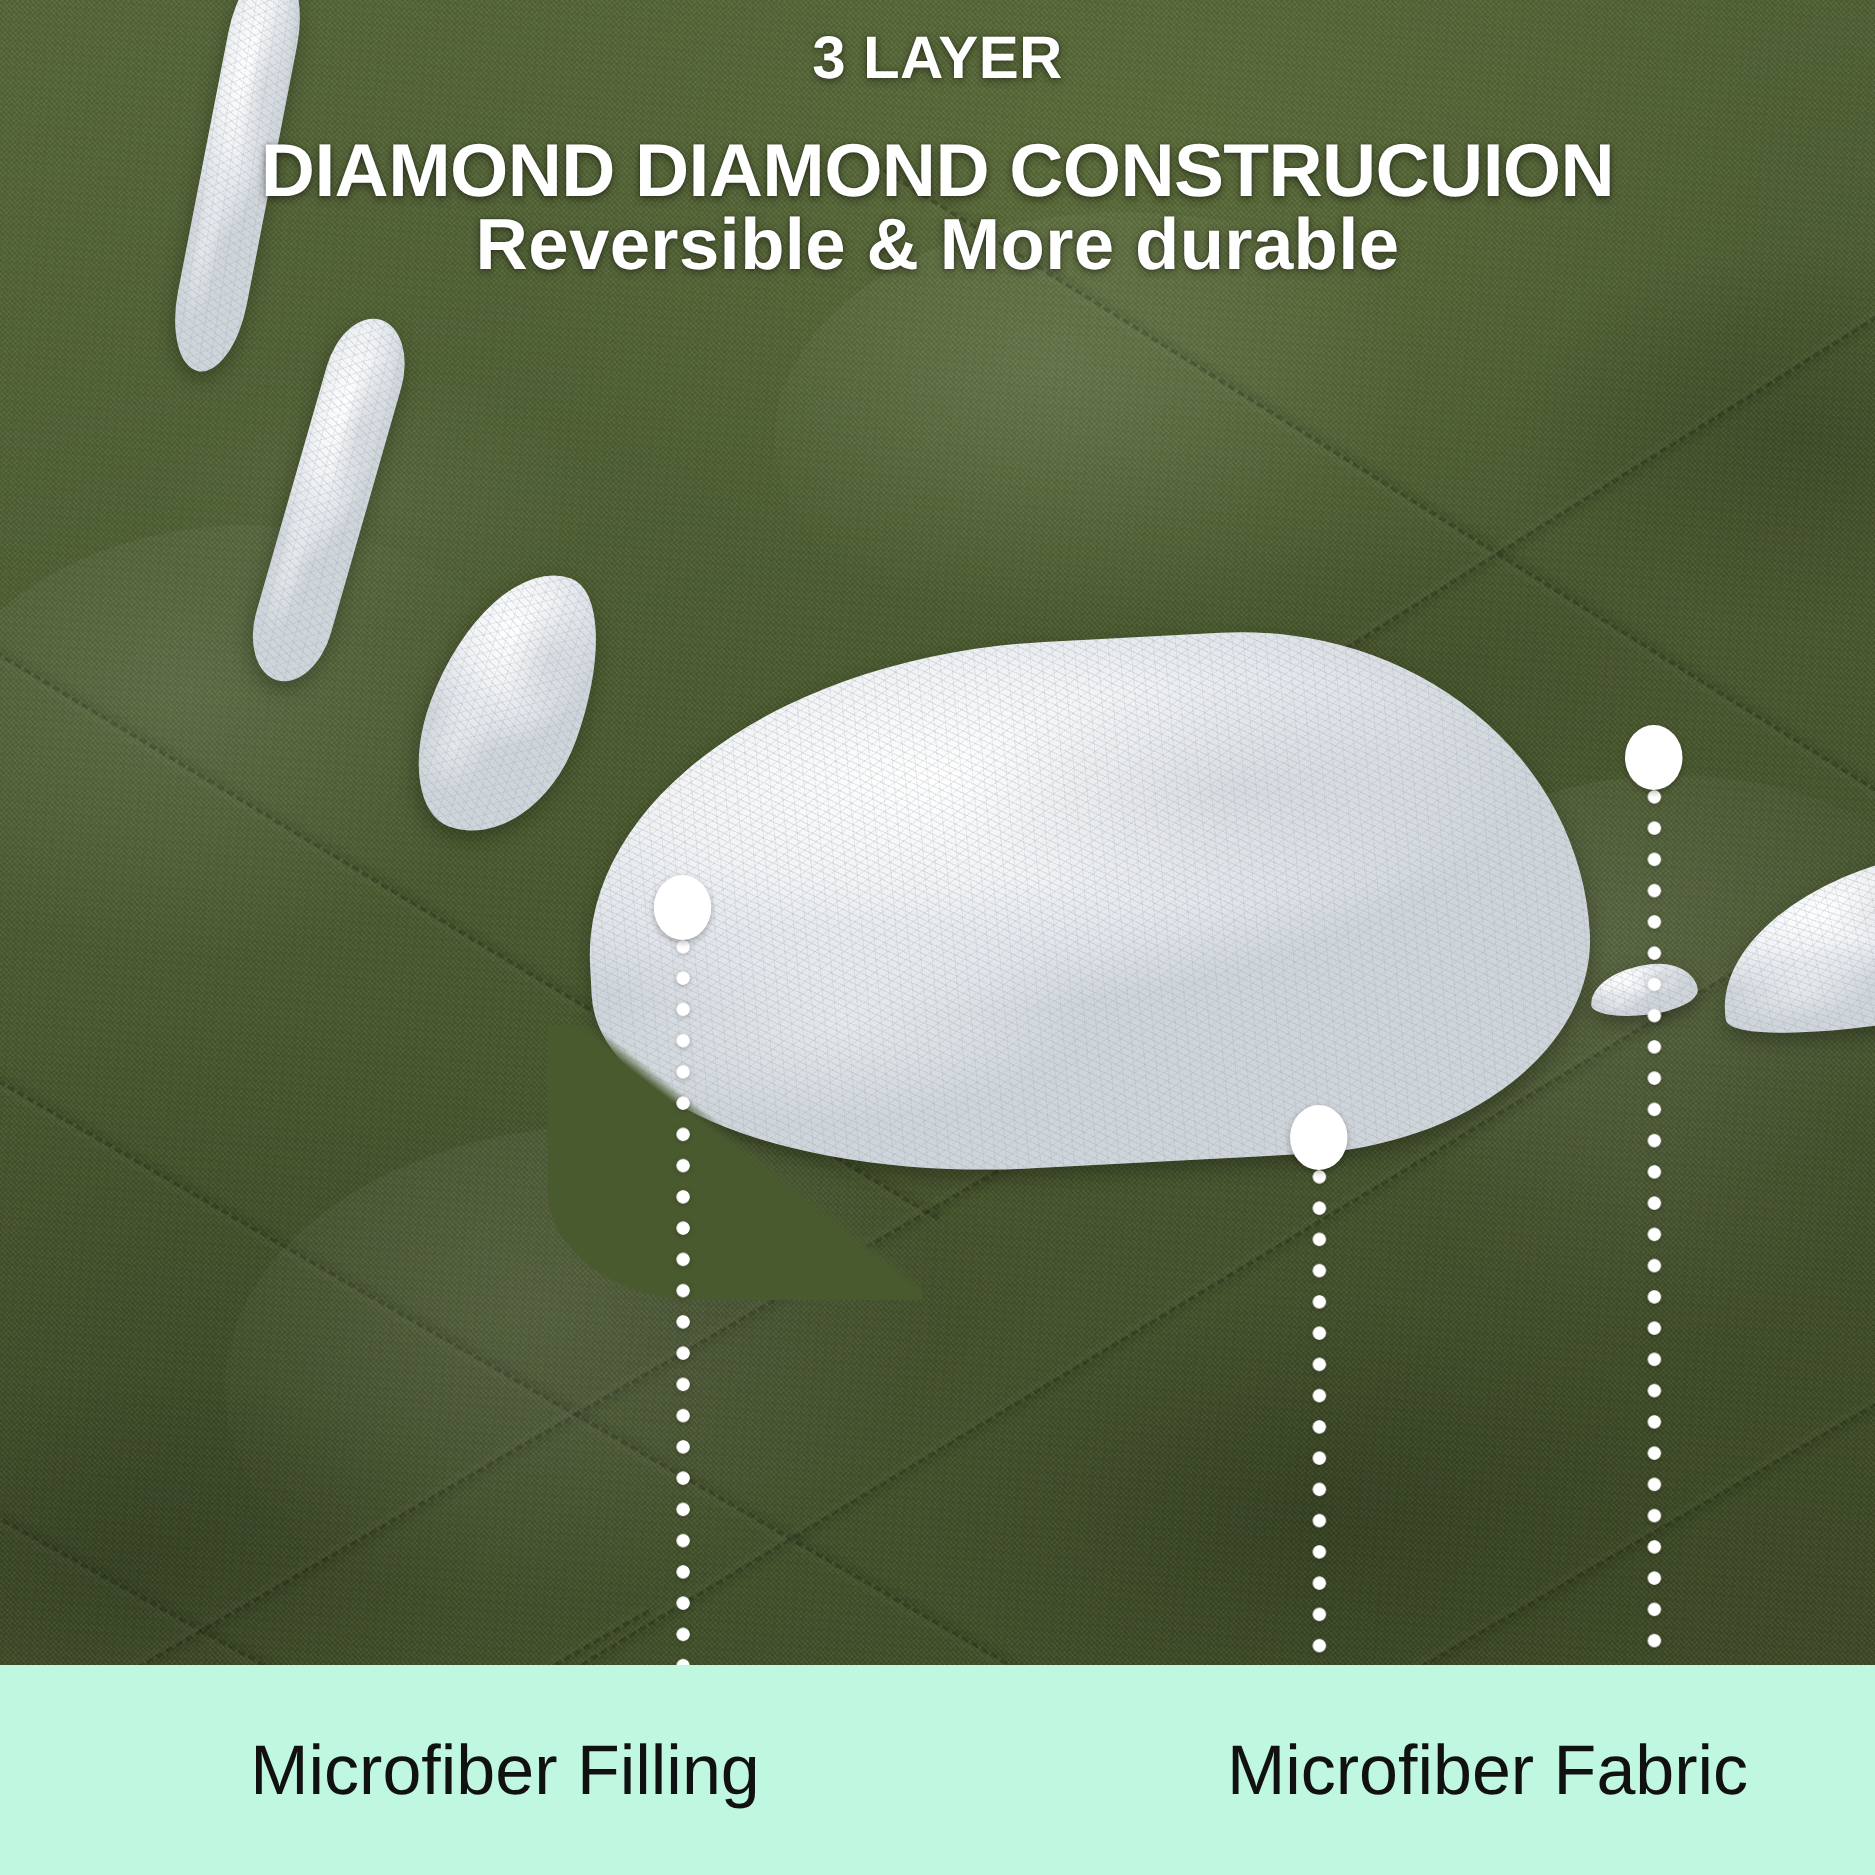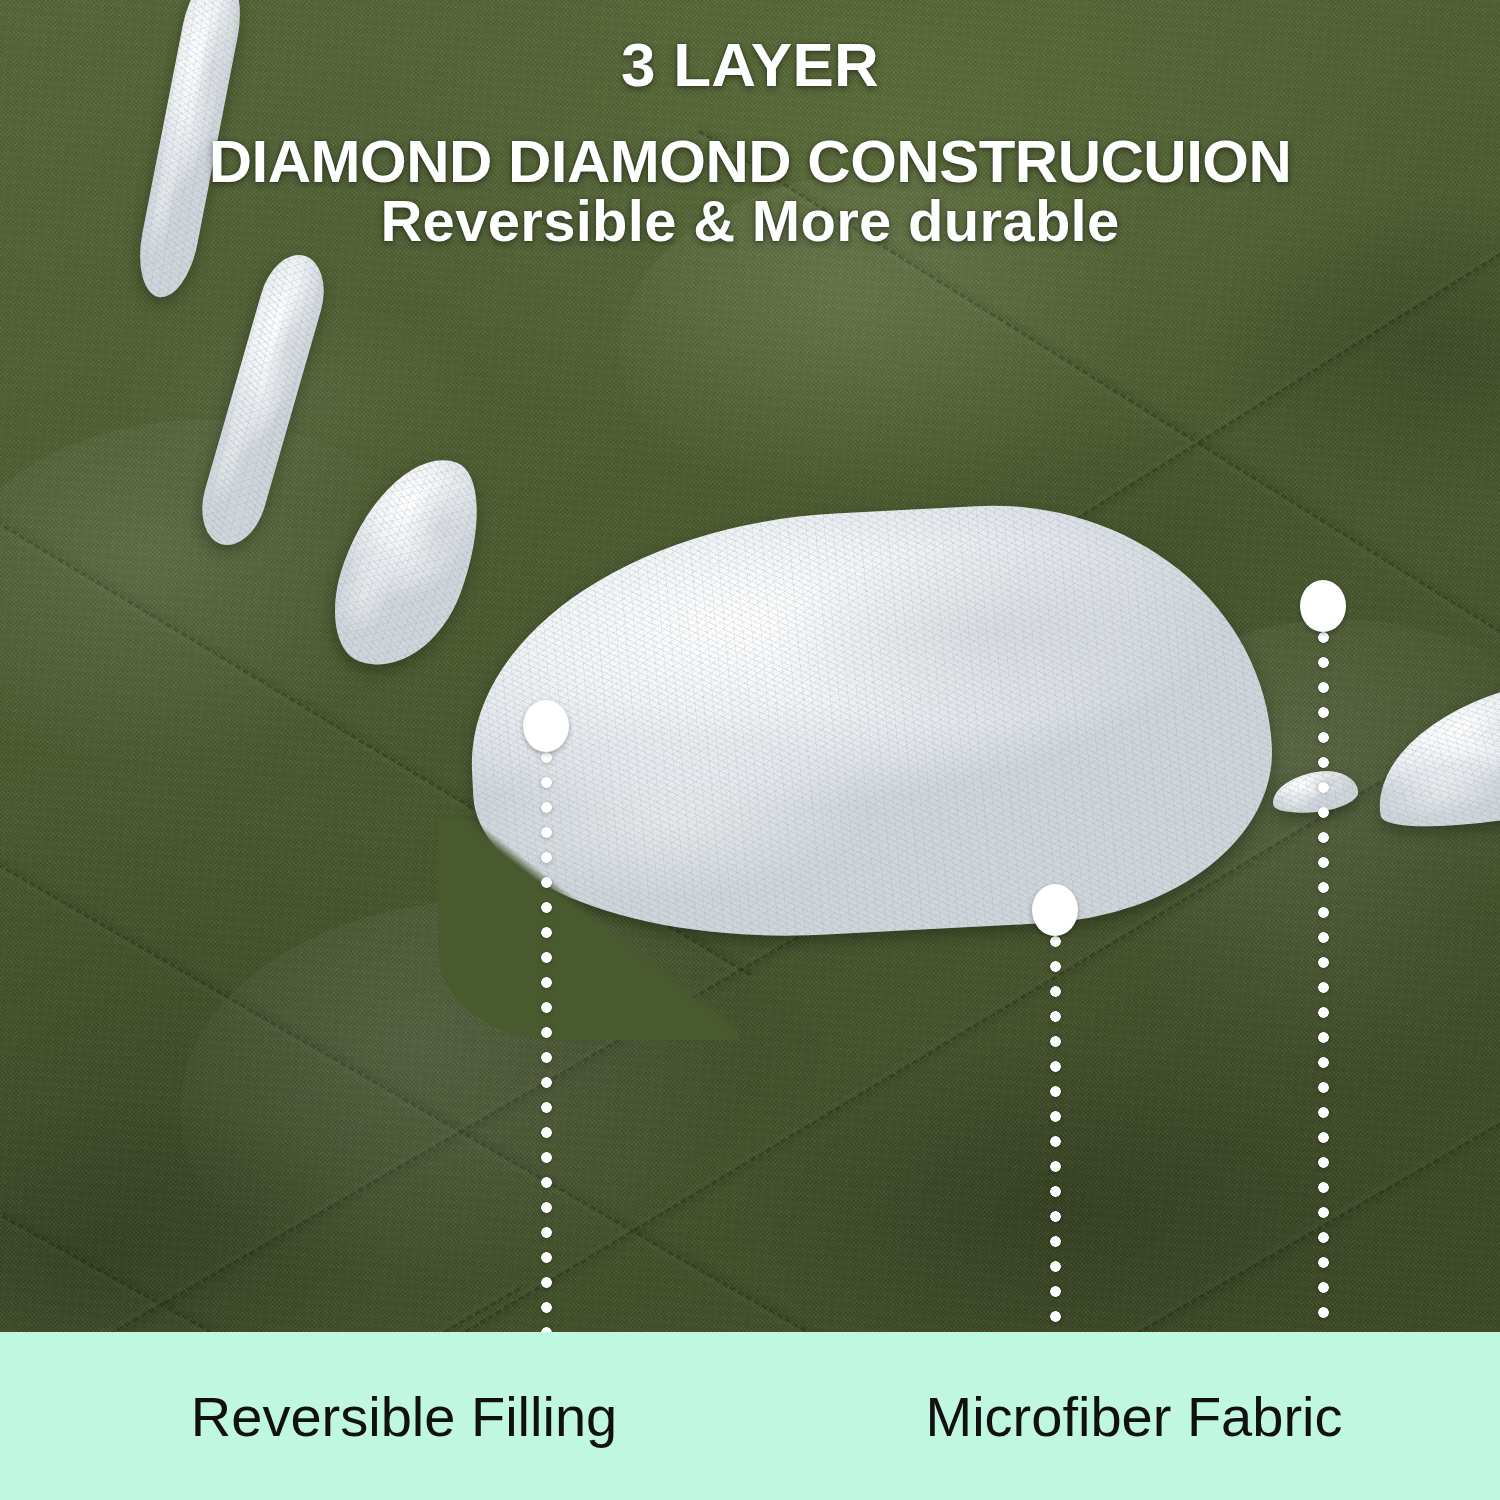--- a/index.html
+++ b/index.html
@@ -86,35 +86,35 @@
     background-size:11px 25px;background-repeat:repeat-y;
     filter:drop-shadow(0 1px 2px rgba(0,0,0,.25));
   }
 
   
   #headings{position:absolute;left:0;top:0;width:1500px;text-align:center;pointer-events:none;}
   .h-line{
     color:#ffffff;font-weight:700;letter-spacing:.3px;line-height:1;
     text-shadow:0 2px 7px rgba(0,0,0,.45), 0 0 2px rgba(0,0,0,.35);
   }
-  #h1{font-size:62px;margin-top:34px;}
+  #h1{font-size:48px;margin-top:23px;}
   #h2{font-size:60px;margin-top:36px;letter-spacing:-.5px;}
   #h3{font-size:58px;font-weight:700;}
 
   
   #legend{
     position:absolute;left:0;top:1332px;width:1500px;height:168px;
     background:#bff7e0;display:flex;align-items:center;
   }
   .legend-item{
     color:#111111;font-size:56px;font-weight:400;white-space:nowrap;
     position:absolute;transform:translate(-50%,-50%);top:50%;
   }
   #legend-0{left:404px;}
-  #legend-1{left:1134px;}
+  #legend-1{left:1190px;}
 </style>
 </head>
 <body>
 
 <div id="stage">
 
   <div id="photo">
     <div class="blotch"></div>
 
     <div class="seam dash" style="left:-320px;top:330px;width:1250px;transform:rotate(31deg);"></div>
@@ -187,17 +187,17 @@
     <div class="dot" style="left:1300px;top:580px;width:46px;height:52px;"></div>
   </div>
 
   <div id="headings">
     <div class="h-line" id="h1">3 LAYER</div>
     <div class="h-line" id="h2">DIAMOND DIAMOND CONSTRUCUION</div>
     <div class="h-line" id="h3">Reversible &amp; More durable</div>
   </div>
 
   <div id="legend">
-    <div class="legend-item" id="legend-0">Reversible Filling</div>
+    <div class="legend-item" id="legend-0">Microfiber Filling</div>
     <div class="legend-item" id="legend-1">Microfiber Fabric</div>
   </div>
 
 </div>
 
 </body></html>

